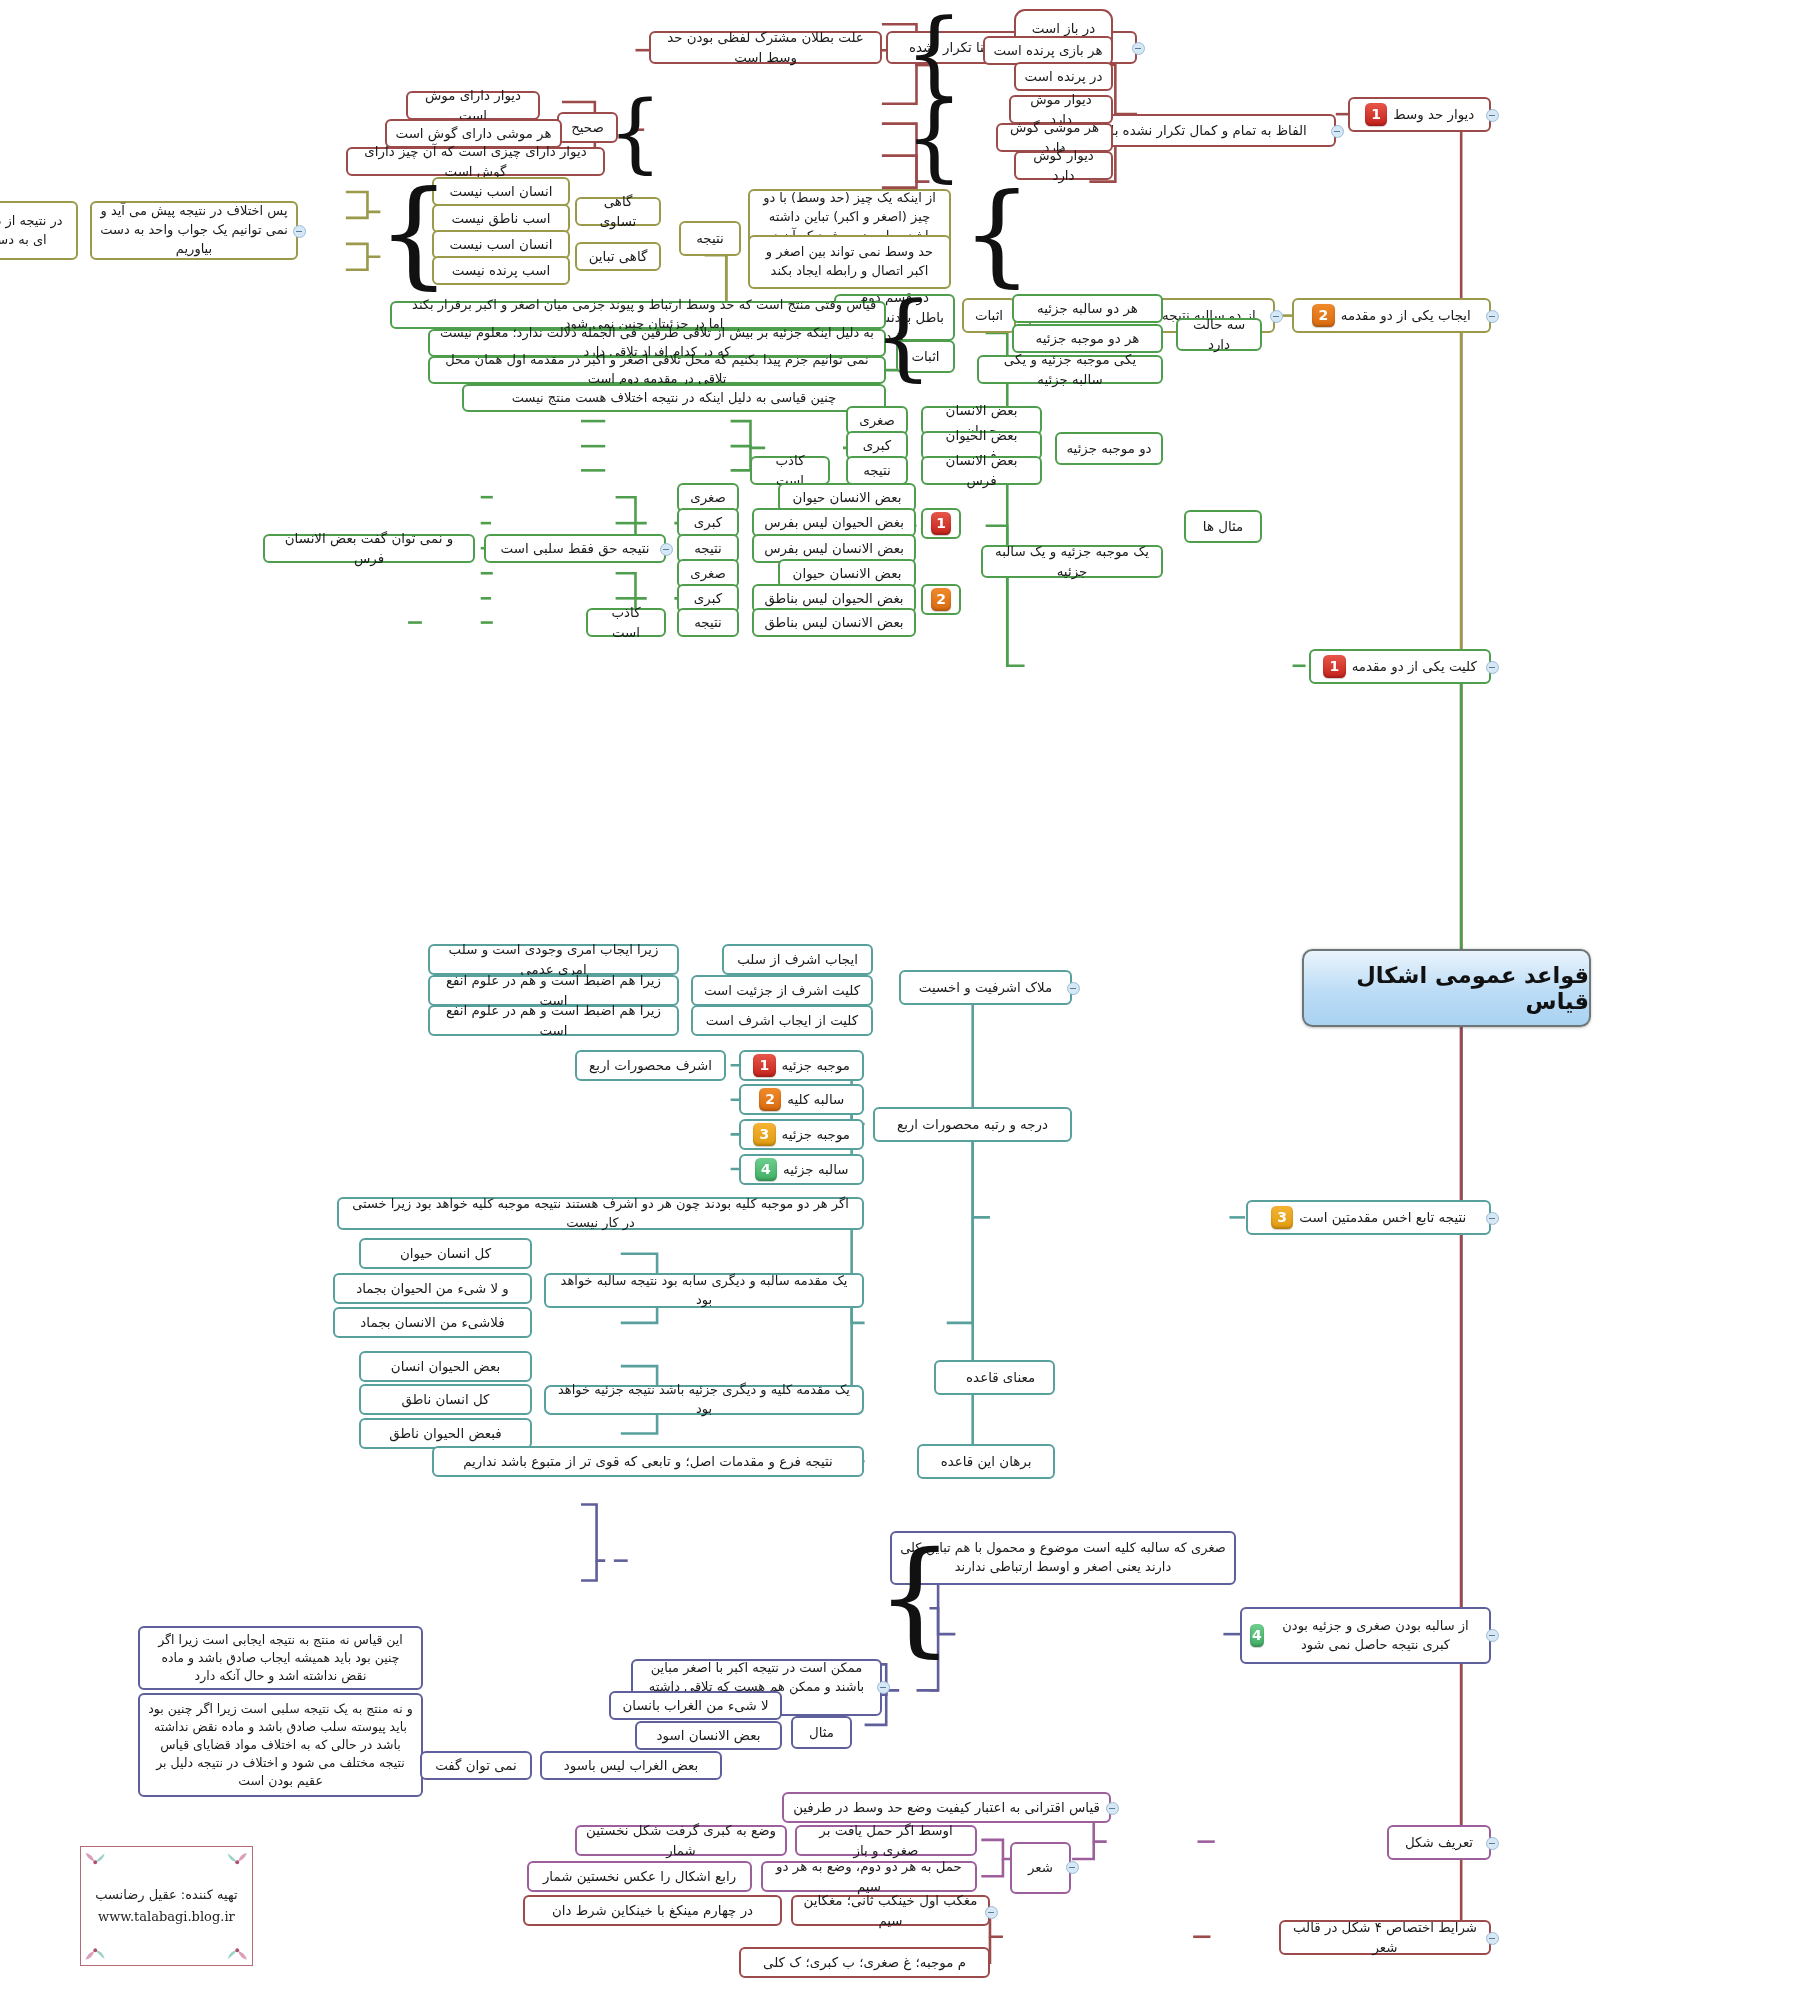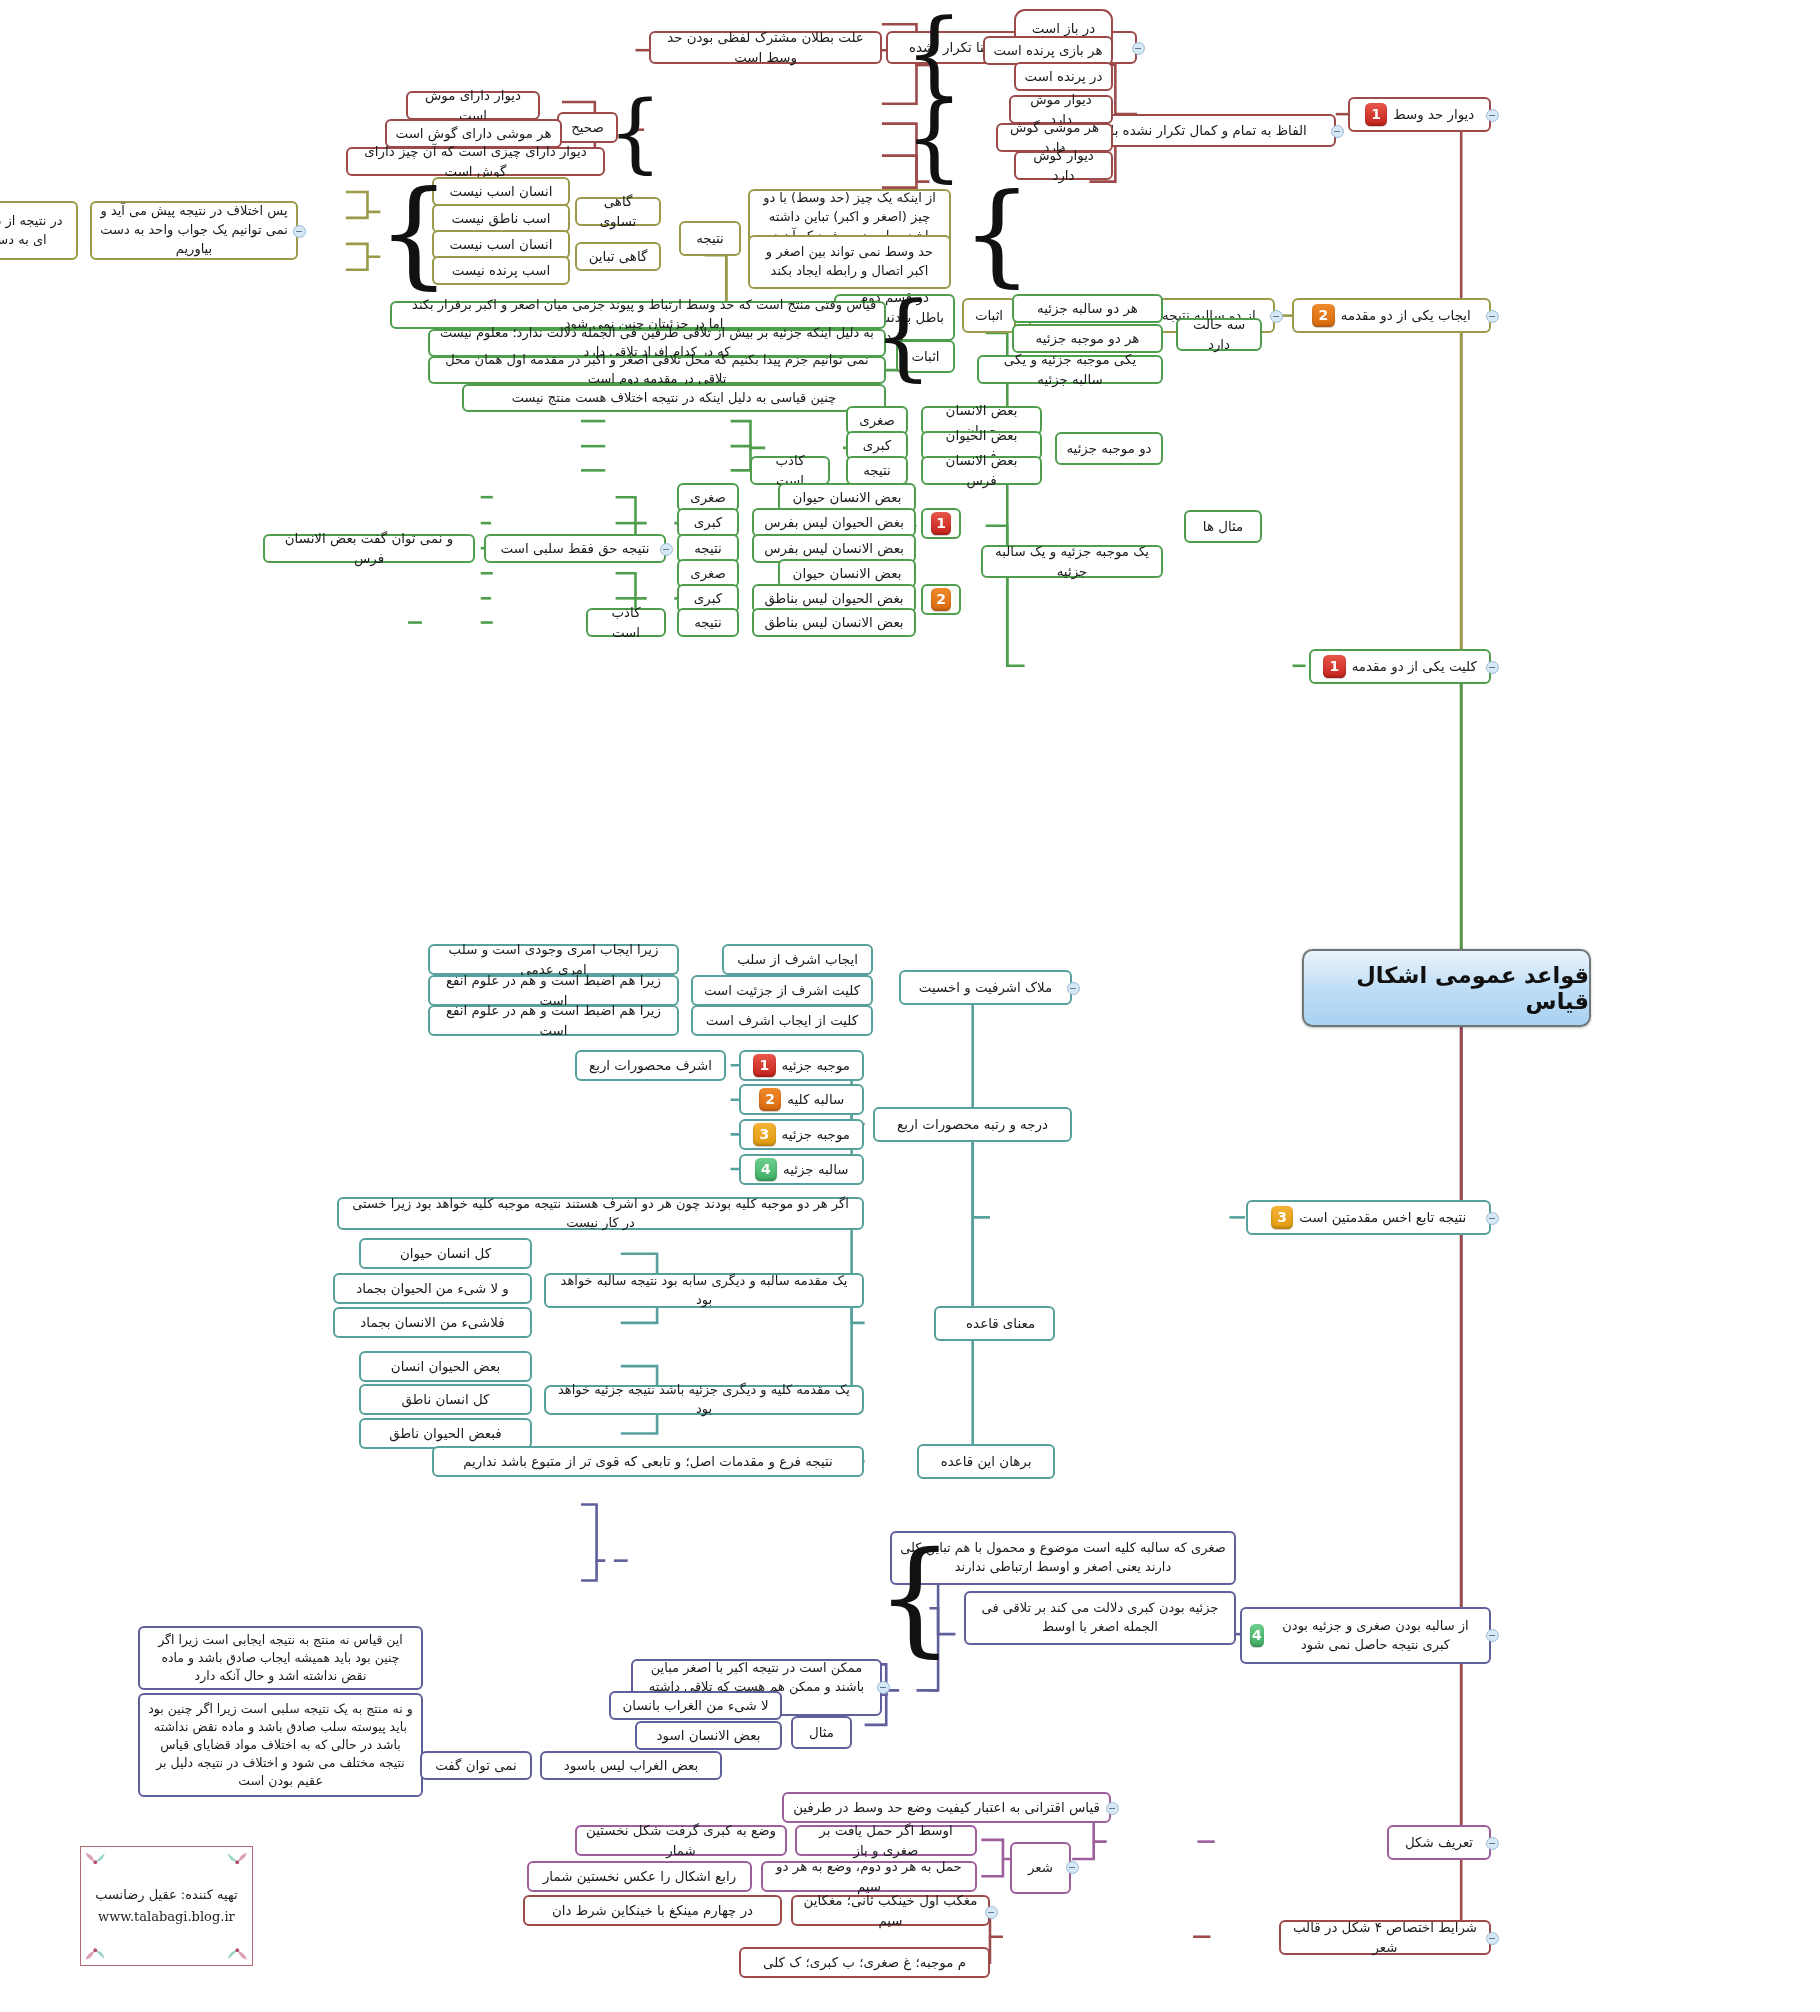--- a/index.html
+++ b/index.html
@@ -456,21 +456,21 @@
     <span>نتیجه</span></div>
   <div class="node c-green" style="right:1154px;top:608px;width:80px;height:29px;">
     <span>کاذب است</span></div>
 
   <div class="node c-teal" style="right:748px;top:970px;width:173px;height:35px;">
     <span>ملاک اشرفیت و اخسیت</span></div>
   <div class="dot" style="right:740px;top:982px;"></div>
 
   <div class="node c-teal" style="right:748px;top:1107px;width:199px;height:35px;">
     <span>درجه و رتبه محصورات اربع</span></div>
-  <div class="node c-teal" style="right:765px;top:1306px;width:121px;height:35px;padding-left:20px;">
+  <div class="node c-teal" style="right:765px;top:1360px;width:121px;height:35px;padding-left:20px;">
     <span>معنای قاعده</span></div>
   <div class="node c-teal" style="right:765px;top:1444px;width:138px;height:35px;">
     <span>برهان این قاعده</span></div>
 
   <div class="node c-teal" style="right:947px;top:944px;width:151px;height:31px;">
     <span>ایجاب اشرف از سلب</span></div>
   <div class="node c-teal" style="right:947px;top:975px;width:182px;height:31px;">
     <span>کلیت اشرف از جزئیت است</span></div>
   <div class="node c-teal" style="right:947px;top:1005px;width:182px;height:31px;">
     <span>کلیت از ایجاب اشرف است</span></div>
@@ -517,22 +517,20 @@
   <div class="node c-teal" style="right:1288px;top:1384px;width:173px;height:31px;">
     <span>کل انسان ناطق</span></div>
   <div class="node c-teal" style="right:1288px;top:1418px;width:173px;height:31px;">
     <span>فبعض الحیوان ناطق</span></div>
 
   <div class="node c-teal" style="right:956px;top:1446px;width:432px;height:31px;">
     <span>نتیجه فرع و مقدمات اصل؛ و تابعی که قوی تر از متبوع باشد نداریم</span></div>
 
   <div class="node c-purple sm" style="right:584px;top:1531px;width:346px;height:54px;">
     <span>صغری که سالبه کلیه است موضوع و محمول با هم تباین کلی دارند یعنی اصغر و اوسط ارتباطی ندارند</span></div>
-  <div class="node c-purple sm" style="right:584px;top:1591px;width:272px;height:54px;">
-    <span>جزئیه بودن کبری دلالت می کند بر تلاقی فی الجمله اصغر با اوسط</span></div>
 
   <div class="node c-purple sm" style="right:938px;top:1659px;width:251px;height:57px;">
     <span>ممکن است در نتیجه اکبر با اصغر مباین باشند و ممکن هم هست که تلاقی داشته باشند</span></div>
   <div class="dot" style="right:930px;top:1681px;"></div>
 
   <div class="node c-purple xs" style="right:1397px;top:1693px;width:285px;height:104px;">
     <span>و نه منتج به یک نتیجه سلبی است زیرا اگر چنین بود باید پیوسته سلب صادق باشد و ماده نقض نداشته باشد در حالی که به اختلاف مواد قضایای قیاس نتیجه مختلف می شود و اختلاف در نتیجه دلیل بر عقیم بودن است</span></div>
   <div class="node c-purple xs" style="right:1397px;top:1626px;width:285px;height:64px;">
     <span>این قیاس نه منتج به نتیجه ایجابی است زیرا اگر چنین بود باید همیشه ایجاب صادق باشد و ماده نقض نداشته اشد و حال آنکه دارد</span></div>
 

